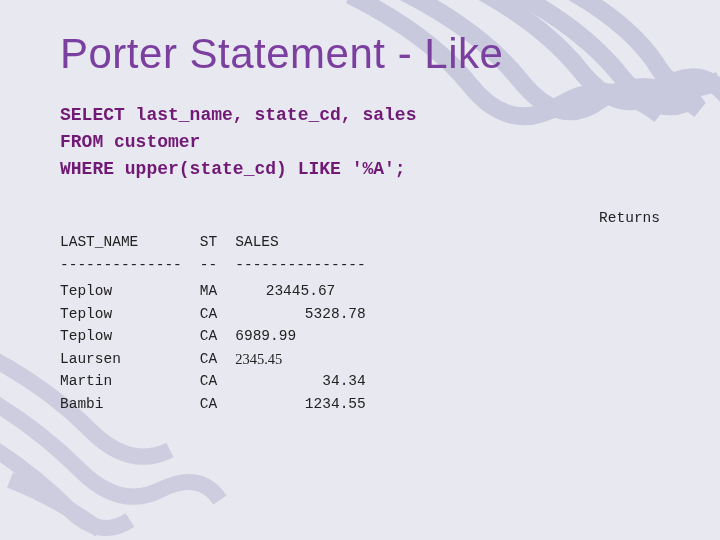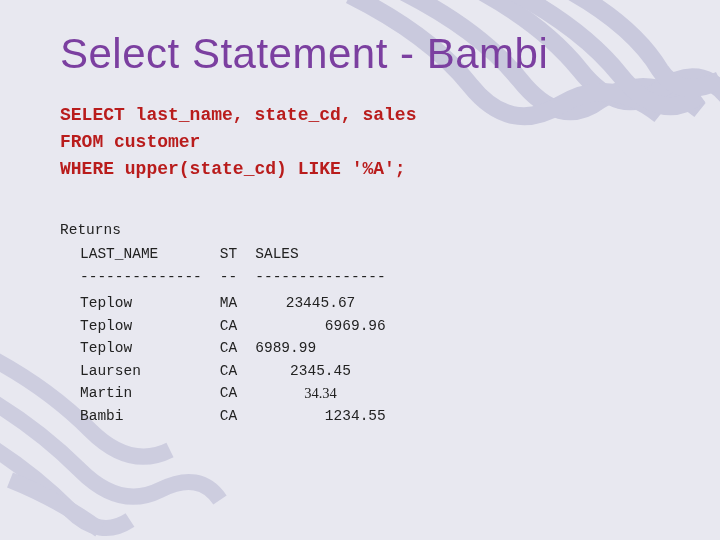--- a/index.html
+++ b/index.html
@@ -35,42 +35,42 @@
       color: #7b3fa0;
       font-family: Arial, sans-serif;
       font-weight: normal;
       margin-bottom: 24px;
       letter-spacing: 0.5px;
     }
 
     .sql-block {
       font-family: 'Courier New', Courier, monospace;
       font-size: 18px;
-      color: #b91c1c;
+      color: #701a75;
       line-height: 1.5;
-      margin-bottom: 36px;
+      margin-bottom: 24px;
       font-weight: bold;
     }
 
     .results-section {
       font-family: 'Courier New', Courier, monospace;
       font-size: 14.5px;
       color: #222;
       line-height: 1.55;
     }
 
     .results-label {
       font-size: 14.5px;
       margin-bottom: 2px;
+      text-align: right;
     }
 
     .results-table {
       border-collapse: collapse;
       margin-top: 2px;
-      margin-left: 20px;
     }
 
     .results-table td {
       padding: 0 18px 0 0;
       vertical-align: top;
       font-family: 'Courier New', Courier, monospace;
       font-size: 14.5px;
       color: #222;
       line-height: 1.55;
     }
@@ -102,21 +102,21 @@
 
   <g opacity="0.3" fill="none" stroke="#9090bb" stroke-width="16">
     <path d="M -10 400 Q 40 430 80 470 Q 120 510 160 490 Q 200 470 220 500"></path>
     <path d="M -20 440 Q 30 470 70 510 Q 100 540 130 520"></path>
     <path d="M -5 360 Q 50 390 90 430 Q 130 470 170 450"></path>
     <path d="M 10 480 Q 60 500 100 530"></path>
   </g>
 </svg>
 
 <div class="content">
-  <h1 class="title">Select Statement - Bambi</h1>
+  <h1 class="title">Porter Statement - Like</h1>
 
   <div class="sql-block">
     <div>SELECT last_name, state_cd, sales</div>
     <div>FROM customer</div>
     <div>WHERE upper(state_cd) LIKE '%A';</div>
   </div>
 
   <div class="results-section">
     <div class="results-label">Returns</div>
 
@@ -136,36 +136,36 @@
         </tr>
 
       <tr class="data-row">
             <td>Teplow</td>
             <td>MA</td>
             <td class="sales-col" style="text-align: center;">23445.67</td>
           </tr>
           <tr class="data-row">
             <td>Teplow</td>
             <td>CA</td>
-            <td class="sales-col" style="text-align: right;">6969.96</td>
+            <td class="sales-col" style="text-align: right;">5328.78</td>
           </tr>
           <tr class="data-row">
             <td>Teplow</td>
             <td>CA</td>
             <td class="sales-col" style="text-align: left;">6989.99</td>
           </tr>
           <tr class="data-row">
             <td>Laursen</td>
             <td>CA</td>
-            <td class="sales-col" style="text-align: center;">2345.45</td>
+            <td class="sales-col" style="text-align: left; font-family: Liberation Serif, serif;">2345.45</td>
           </tr>
           <tr class="data-row">
             <td>Martin</td>
             <td>CA</td>
-            <td class="sales-col" style="text-align: center; font-family: Liberation Serif, serif;">  34.34</td>
+            <td class="sales-col" style="text-align: right;">  34.34</td>
           </tr>
           <tr class="data-row">
             <td>Bambi</td>
             <td>CA</td>
             <td class="sales-col" style="text-align: right;">1234.55</td>
           </tr>
         </tbody>
     </table>
   </div>
 </div>

